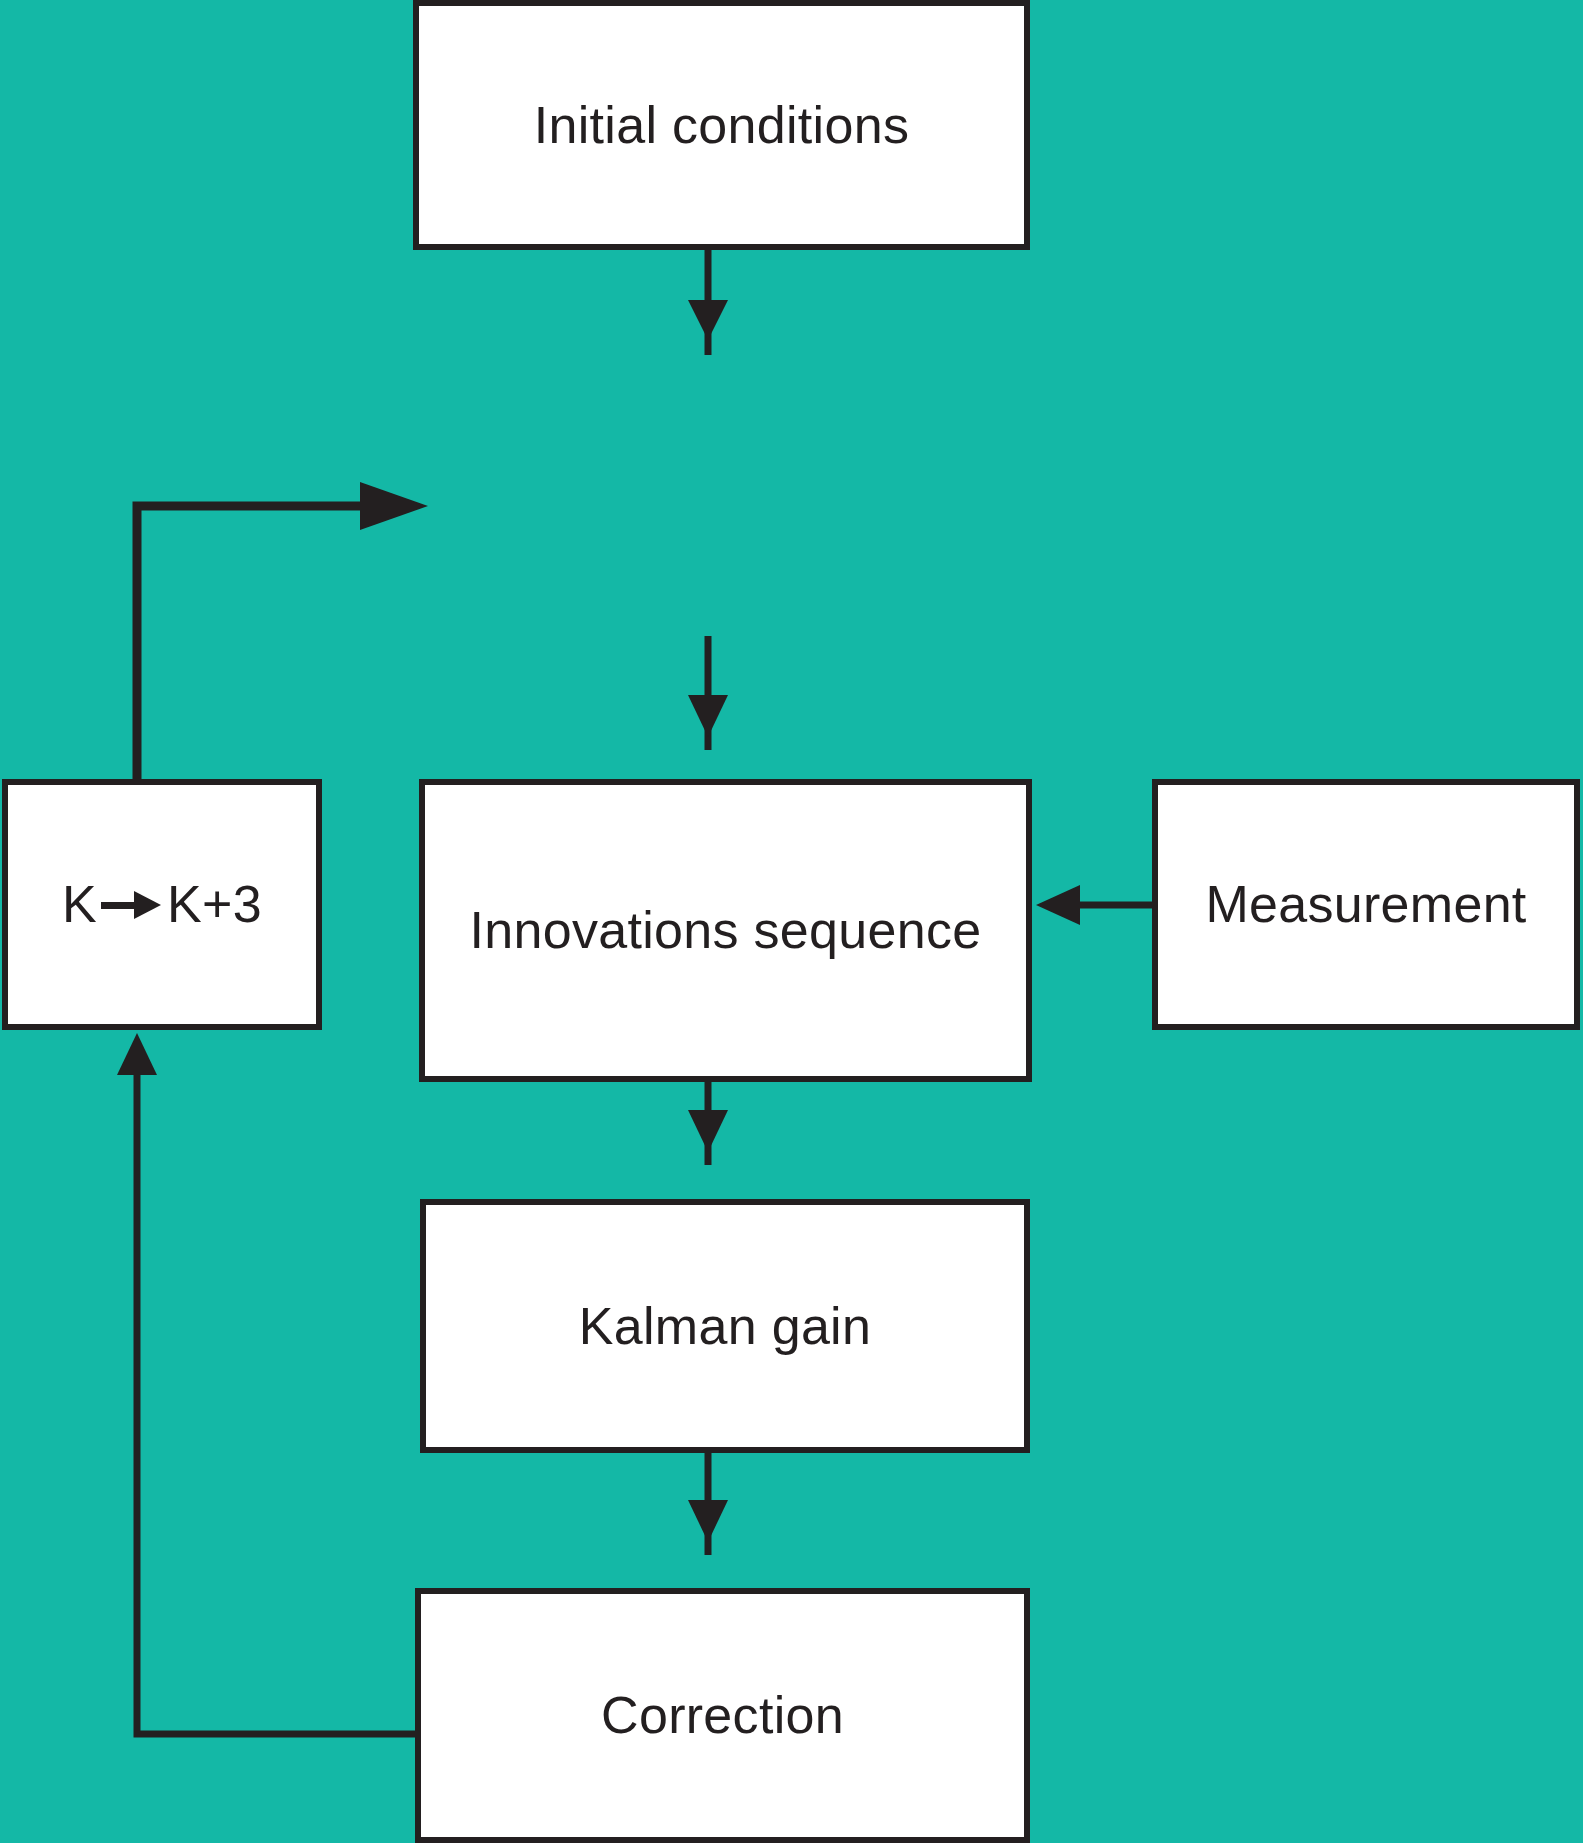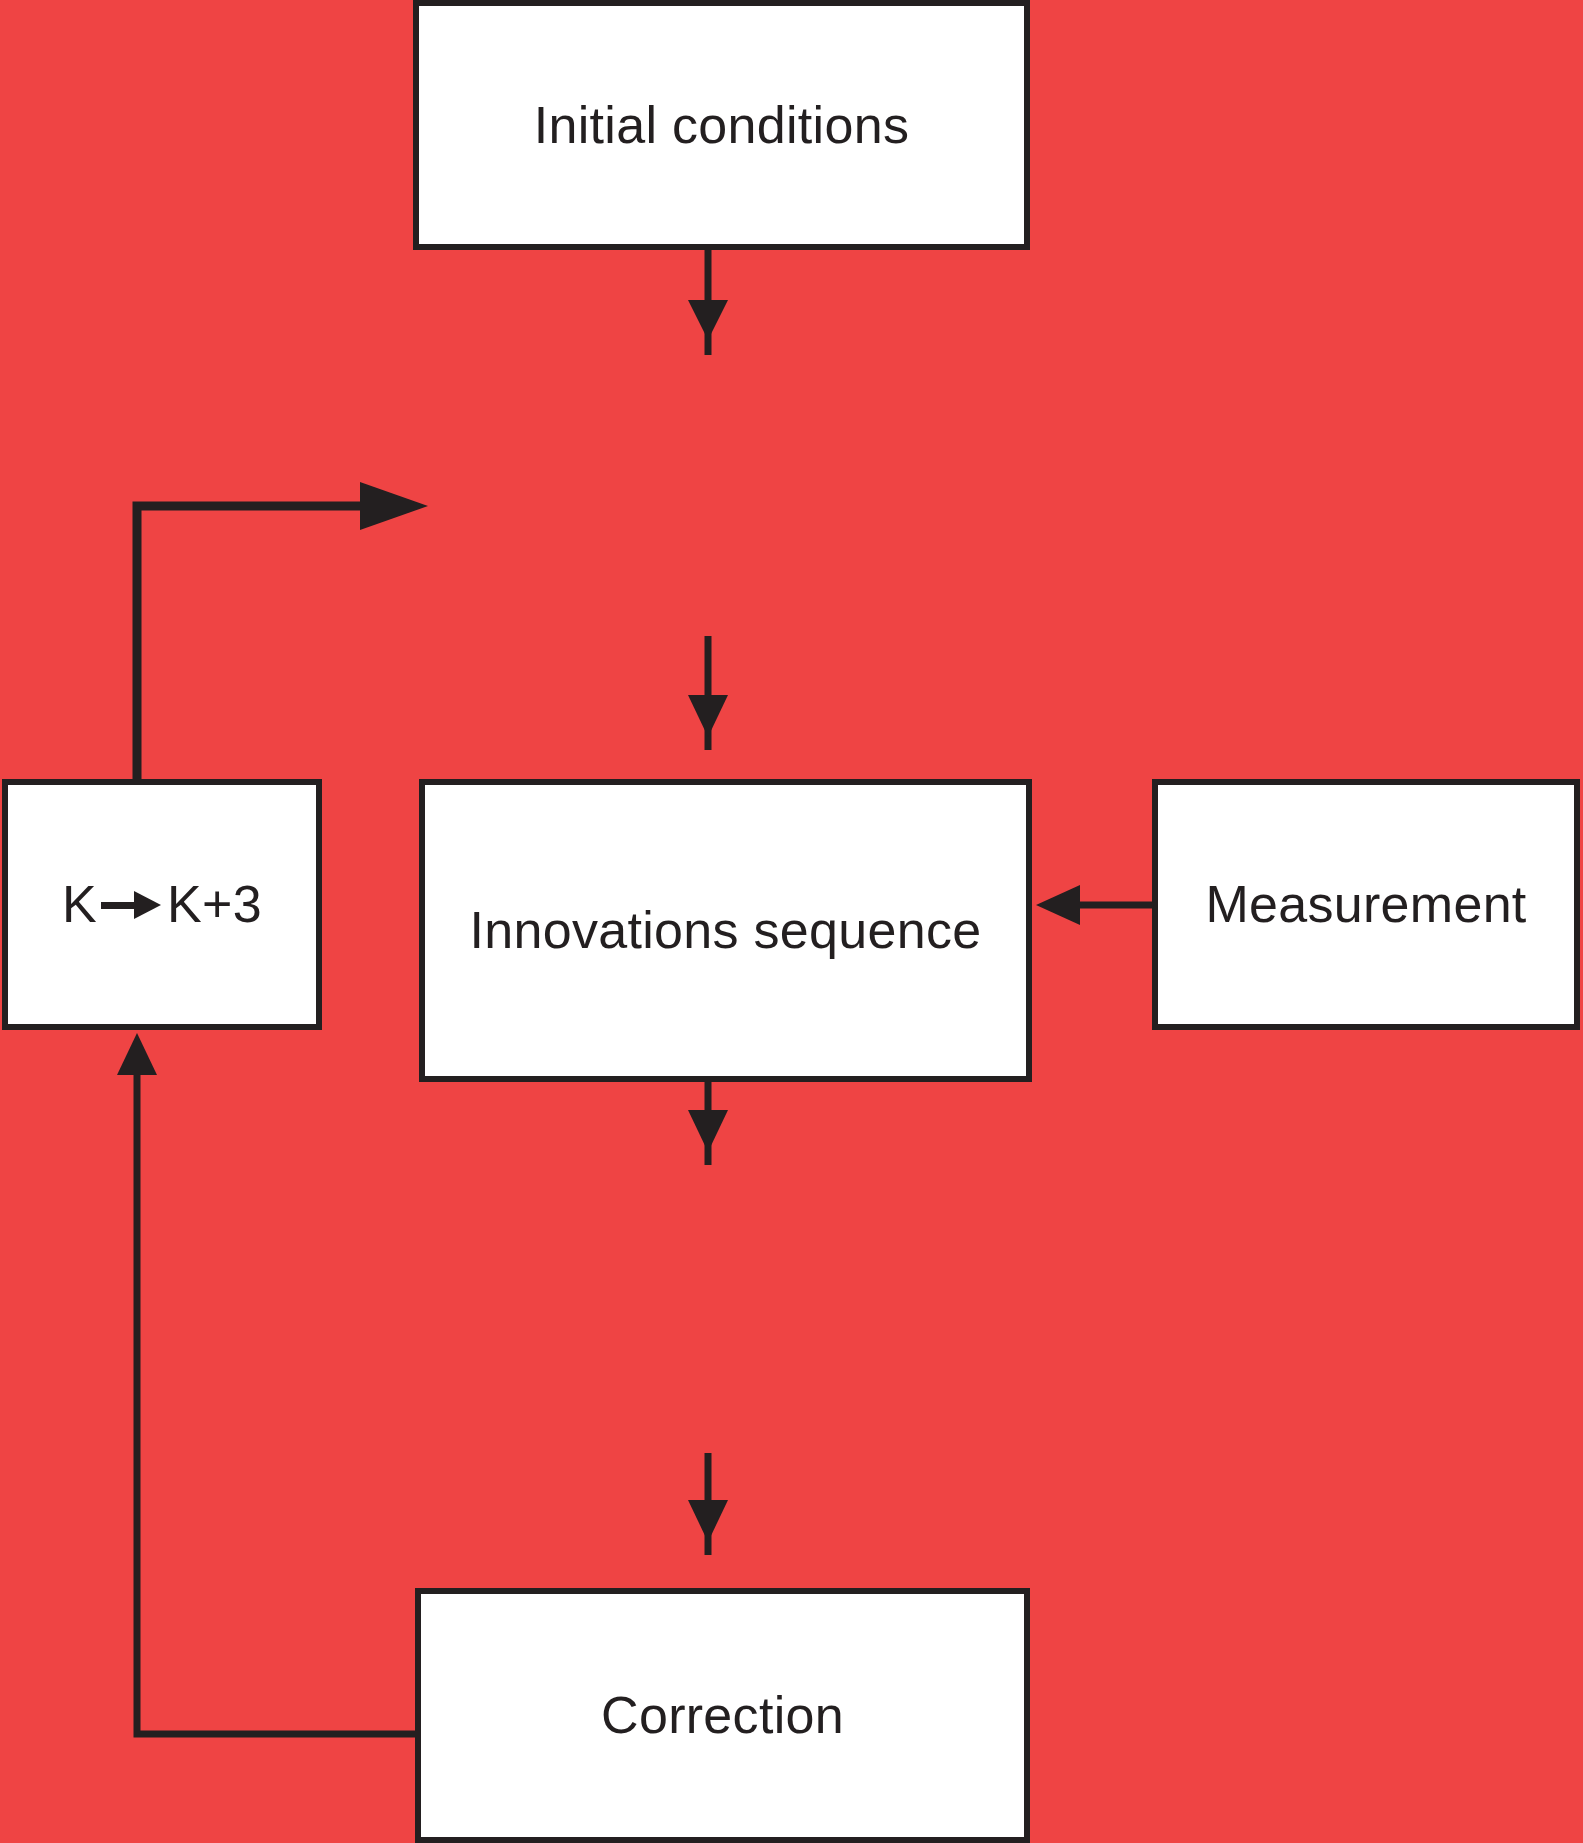--- a/index.html
+++ b/index.html
@@ -8,21 +8,21 @@
     padding: 0;
     background: #ffffff;
   }
   body {
     font-family: "Liberation Sans", sans-serif;
   }
   #diagram-root {
     position: relative;
     width: 1583px;
     height: 1843px;
-    background: #ef4444;
+    background: #14b8a6;
     overflow: hidden;
   }
   #flow-svg {
     position: absolute;
     left: 0;
     top: 0;
     width: 1583px;
     height: 1843px;
   }
   .node-box {
@@ -148,18 +148,21 @@
   </div>
 
   <div class="node-box" id="box-innovations">
     <span class="node-label">Innovations sequence</span>
   </div>
 
   <div class="node-box" id="box-measurement">
     <span class="node-label">Measurement</span>
   </div>
 
+  <div class="node-box" id="box-kalman">
+    <span class="node-label">Kalman gain</span>
+  </div>
 
   <div class="node-box" id="box-correction">
     <span class="node-label">Correction</span>
   </div>
 
 </div>
 
 </body></html>

